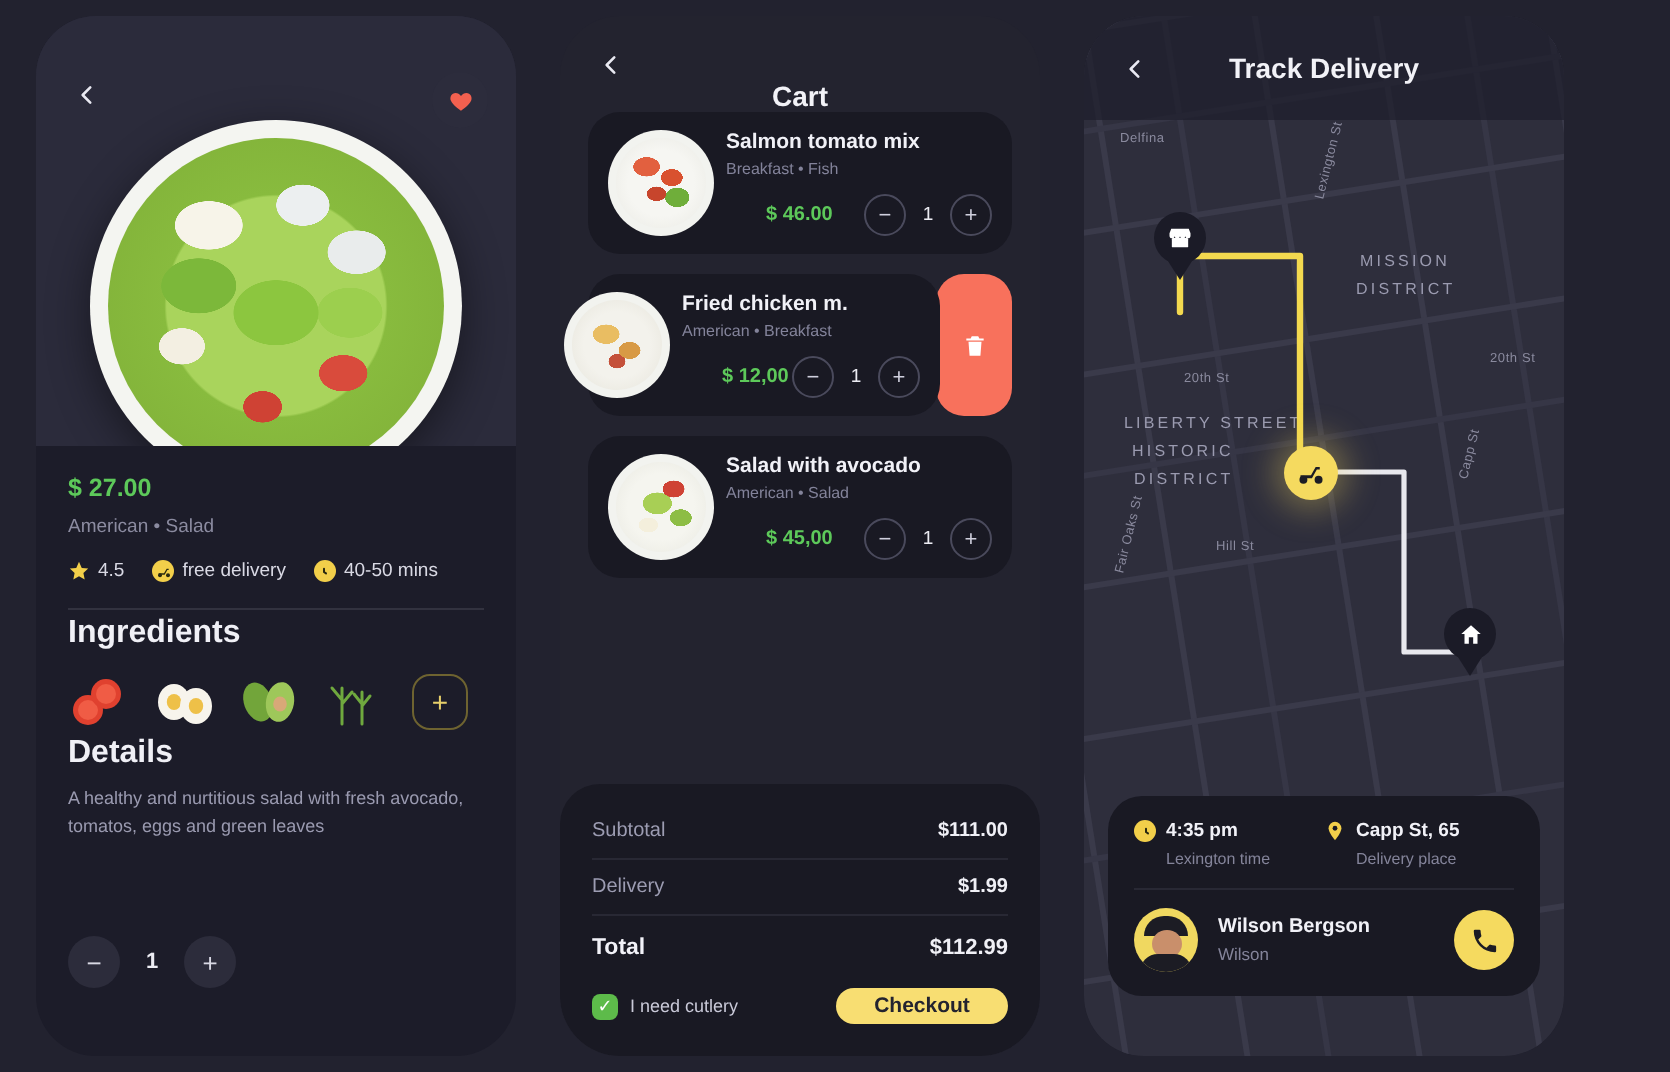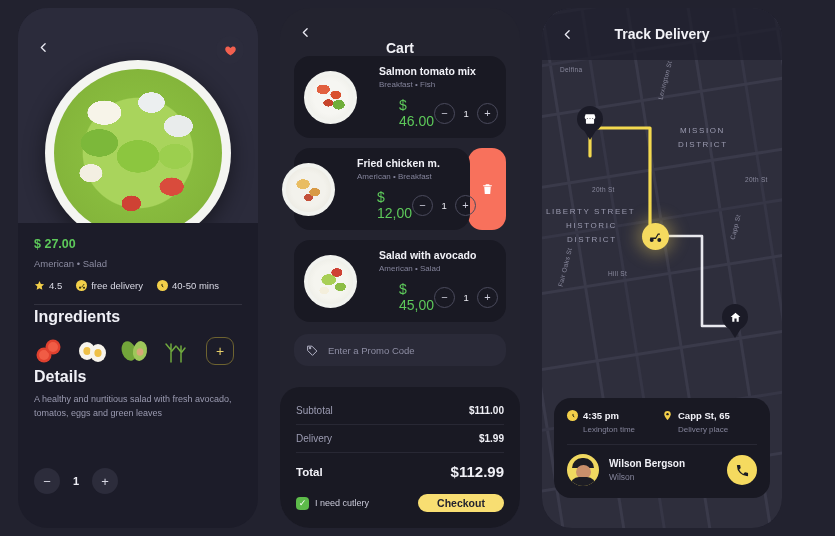--- a/index.html
+++ b/index.html
@@ -72,21 +72,21 @@
   .bottom-bar { display: flex; align-items: center; gap: 9px; padding: 0 16px; position: absolute; left: 0; right: 0; bottom: 34px; }
   .step-btn { width: 26px; height: 26px; border-radius: 50%; background: #2c2c3b; color: #d8d8e4; font-size: 13px; display:flex; align-items:center; justify-content:center; }
   .step-val { font-size: 11px; color: #ececf3; width: 14px; text-align: center; font-weight: bold; }
   .cta { flex: 1; height: 34px; border-radius: 18px; background: #f8de72; color: #23232f; font-size: 11.5px; font-weight: bold; display:flex; align-items:center; justify-content:center; }
 
   
   .hdr { height: 48px; display: flex; align-items: flex-end; justify-content: center; position: relative; }
   .hdr-title { font-size: 14px; font-weight: bold; color: #f2f2f7; }
   .hdr .back-chev { position: absolute; left: 14px; top: 50%; transform: translateY(-50%); }
   .cart-list { padding: 0 14px; display: flex; flex-direction: column; gap: 10px; }
-  .cart-item { position: relative; background: #191923; border-radius: 16px; padding: 9px 10px; display: flex; gap: 22px; align-items: center; }
+  .cart-item { position: relative; background: #191923; border-radius: 16px; padding: 9px 10px; display: flex; gap: 6px; align-items: center; }
   .cart-item.swiped { width: 176px; border-radius: 16px; }
   .thumb { width: 53px; height: 53px; border-radius: 50%; flex: 0 0 auto; background: #f2f3ef; overflow: hidden; position: relative; }
   .thumb i { position: absolute; inset: 4px; border-radius: 50%; display: block; }
   .t-salmon { background:
       radial-gradient(ellipse 11px 8px at 34% 32%, #e2603f 0 60%, transparent 61%),
       radial-gradient(ellipse 9px 7px at 62% 44%, #d9512f 0 60%, transparent 61%),
       radial-gradient(ellipse 8px 6px at 45% 62%, #c7452c 0 60%, transparent 61%),
       radial-gradient(ellipse 10px 8px at 68% 66%, #6fae3a 0 60%, transparent 61%),
       radial-gradient(circle at 50% 50%, #f6f6f2 0 52%, #e9e9e3 100%); }
   .t-chicken { background:
@@ -97,34 +97,34 @@
   .t-salad { background:
       radial-gradient(ellipse 9px 7px at 64% 30%, #cf4234 0 60%, transparent 61%),
       radial-gradient(ellipse 8px 6px at 36% 70%, #f4efdc 0 60%, transparent 61%),
       radial-gradient(ellipse 12px 9px at 46% 46%, #a8cf55 0 60%, transparent 61%),
       radial-gradient(ellipse 9px 7px at 72% 62%, #8dbd45 0 60%, transparent 61%),
       radial-gradient(circle at 50% 50%, #f5f5ef 0 52%, #e8e8e0 100%); }
   .ci-body { flex: 1; min-width: 0; }
   .ci-name { font-size: 10.5px; font-weight: bold; color: #f1f1f7; }
   .ci-cat { font-size: 8px; color: #82melt; color: #83839a; margin-top: 3px; }
   .ci-row { display: flex; align-items: center; margin-top: 8px; }
-  .ci-price { font-size: 14px; font-weight: normal; color: #5dc95a; flex: 1; padding-left: 20px; }
+  .ci-price { font-size: 10px; font-weight: bold; color: #5dc95a; flex: 1; padding-left: 20px; }
   .qty { display: flex; align-items: center; gap: 7px; }
   .qty-btn { width: 21px; height: 21px; border-radius: 50%; border: 1px solid #4a4a5c; color: #cfcfdd; font-size: 11px; display:flex; align-items:center; justify-content:center; }
   .qty-val { font-size: 9.5px; color: #ececf3; width: 8px; text-align:center; }
   .del-btn { position: absolute; right: 0; top: 0; bottom: 0; width: 38px; background: #f8715c; border-radius: 14px; display:flex; align-items:center; justify-content:center; }
 
   .promo { margin: 12px 14px 0; height: 32px; border-radius: 14px; background: #2a2a38; display: flex; align-items: center; gap: 9px; padding: 0 12px; }
   .promo-ph { font-size: 9.5px; color: #8d8da3; }
   .summary { position: absolute; left: 0; right: 0; bottom: 0; background: #191923; border-radius: 20px 20px 30px 30px; padding: 13px 16px 16px; }
   .sum-row { display: flex; justify-content: space-between; align-items: center; font-size: 10px; color: #9c9cb2; padding: 5px 0; }
   .sum-row .v { color: #f0f0f6; font-weight: bold; }
   .sum-sep { height: 1px; background: #282834; margin: 3px 0; }
   .sum-row.total { font-size: 11.5px; color: #f2f2f8; font-weight: bold; padding-top: 7px; }
-  .sum-row.total .v { font-size: 15px; }
+  .sum-row.total .v { font-size: 11px; }
   .sum-foot { display: flex; align-items: center; justify-content: space-between; margin-top: 9px; }
   .cutlery { display: flex; align-items: center; gap: 6px; font-size: 9px; color: #c9c9d8; }
   .chk { width: 13px; height: 13px; border-radius: 4px; background: #5dbb4a; color: #fff; font-size: 9px; display:flex; align-items:center; justify-content:center; }
   .checkout { width: 86px; height: 18px; border-radius: 16px; background: #f8de72; color: #23232f; font-size: 10.5px; font-weight: bold; display:flex; align-items:center; justify-content:center; }
 
   
   .map { position: absolute; inset: 0; background: #2e2e3c; overflow: hidden; }
   .map-grid { position: absolute; inset: -80px; transform: rotate(-9deg); }
   .mg-v, .mg-h { position: absolute; background: #3a3a4a; }
   .mg-v { width: 3px; top: 0; bottom: 0; }
@@ -325,27 +325,20 @@
             <div class="qty">
               <span class="qty-btn">−</span>
               <span class="qty-val">1</span>
               <span class="qty-btn">+</span>
             </div>
           </div>
         </div>
       </div>
     </div>
 
-    <div class="promo">
-      <svg width="13" height="13" viewBox="0 0 24 24" fill="none" stroke="#b9b9cc" stroke-width="1.8" stroke-linejoin="round">
-          <path d="M3 12V4h8l9 9-8 8z"></path>
-          <circle cx="7.5" cy="7.5" r="1.4" fill="#b9b9cc"></circle>
-        </svg>
-      <span class="promo-ph">Enter a Promo Code</span>
-    </div>
 
     <div class="summary">
       <div class="sum-row">
         <span>Subtotal</span>
         <span class="v">$111.00</span>
       </div>
       <div class="sum-sep"></div>
       <div class="sum-row">
         <span>Delivery</span>
         <span class="v">$1.99</span>
@@ -385,21 +378,21 @@
         <span class="mg-h mg-thin" style="top:480px"></span>
         <span class="mg-h" style="top:540px"></span>
       </div>
 
       <div class="map-label" style="left:18px;  top:58px">Delfina</div>
       <div class="map-label rot" style="left:118px; top:88px">Lexington St</div>
       <div class="map-label big" style="left:138px; top:118px">MISSION</div>
       <div class="map-label big" style="left:136px; top:132px">DISTRICT</div>
       <div class="map-label" style="left:50px;  top:178px">20th St</div>
       <div class="map-label" style="left:203px; top:168px">20th St</div>
-      <div class="map-label big" style="left:4px;   top:199px">LIBERTY STREET</div>
+      <div class="map-label big" style="left:20px;   top:199px">LIBERTY STREET</div>
       <div class="map-label big" style="left:24px;  top:213px">HISTORIC</div>
       <div class="map-label big" style="left:25px;  top:227px">DISTRICT</div>
       <div class="map-label" style="left:66px;  top:262px">Hill St</div>
       <div class="map-label rot" style="left:18px; top:275px">Fair Oaks St</div>
       <div class="map-label rot" style="left:190px; top:228px">Capp St</div>
 
       <svg class="route" width="240" height="520" viewBox="0 0 240 520">
         <path d="M48 148 L48 120 L108 120 L108 230" stroke="#f3d94f" stroke-width="3.2" fill="none" stroke-linecap="round" stroke-linejoin="round"></path>
         <path d="M118 228 L160 228 L160 318 L185 318" stroke="#e8e8ee" stroke-width="2.6" fill="none" stroke-linecap="round" stroke-linejoin="round"></path>
       </svg>

